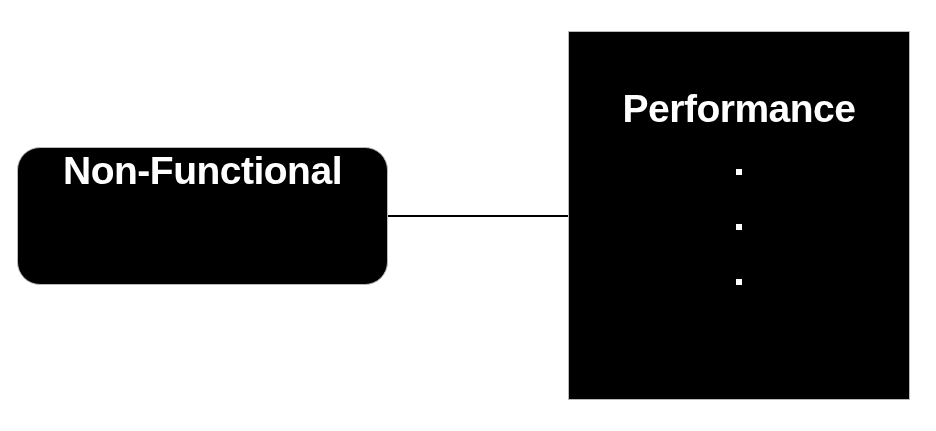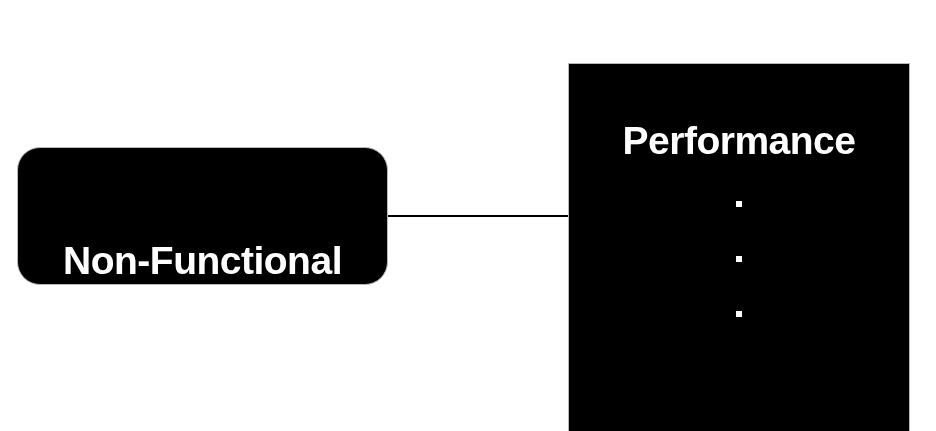--- a/index.html
+++ b/index.html
@@ -31,21 +31,21 @@
 
   
   .node {
     position: absolute;
     box-sizing: border-box;
     background: #000000;
     border: 1px solid #b9b9b9;
     display: flex;
     flex-direction: column;
     align-items: center;
-    justify-content: flex-end;
+    justify-content: flex-start;
     color: #ffffff;
     font-weight: bold;
     -webkit-font-smoothing: antialiased;
   }
 
   
   .node-parent {
     left: 17px;
     top: 147px;
     width: 371px;
@@ -61,21 +61,20 @@
 
   
   .node-child {
     left: 568px;
     top: 31px;
     width: 342px;
     height: 369px;
     border-radius: 0;
     justify-content: flex-start;
     padding-top: 52px;
-    margin-top: 32px;
   }
   .node-child .node-title {
     font-size: 39px;
     line-height: 50px;
     letter-spacing: -0.5px;
     text-align: center;
     width: 300px;
   }
   .node-child .node-title .title-line {
     display: block;

